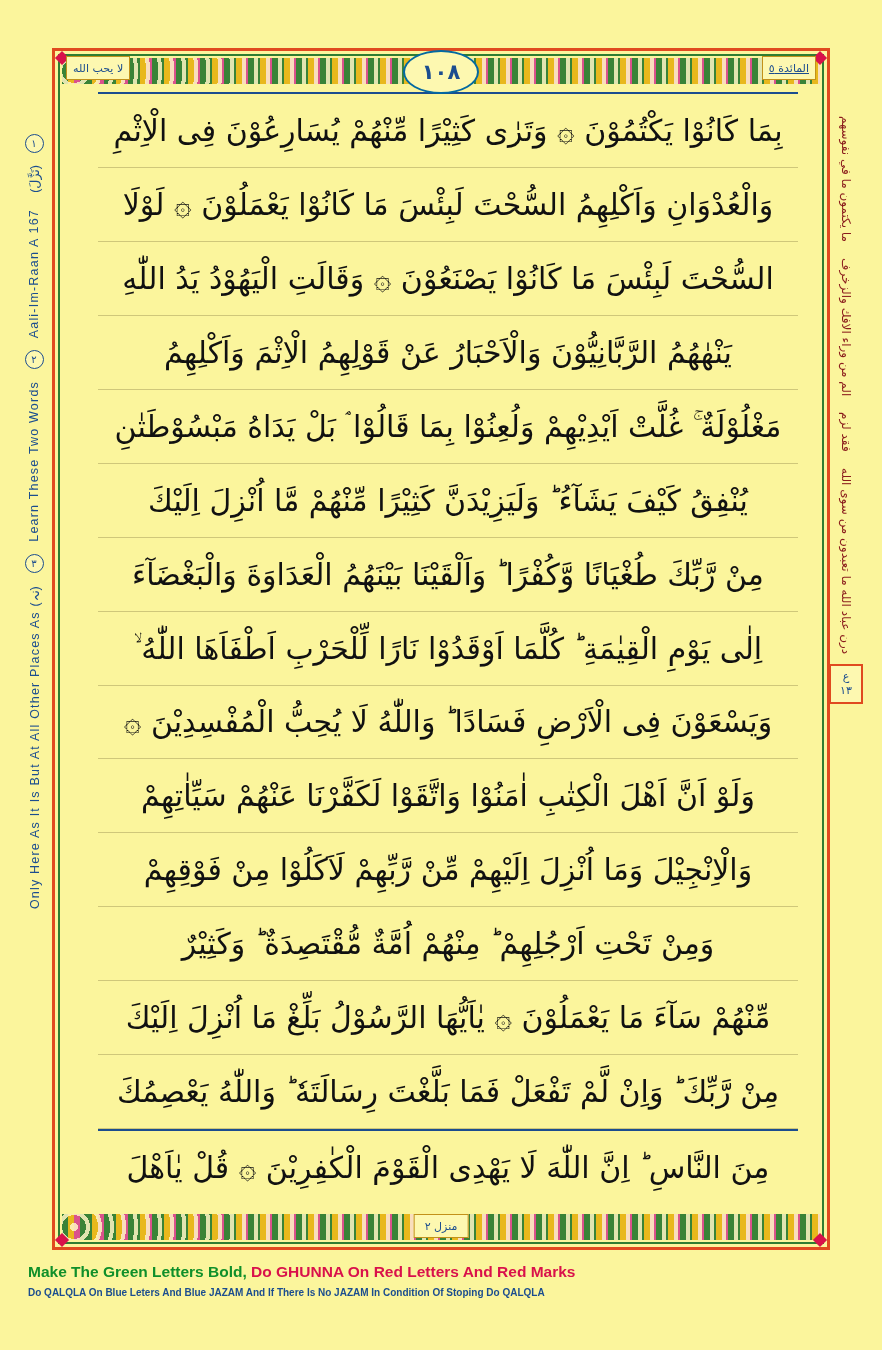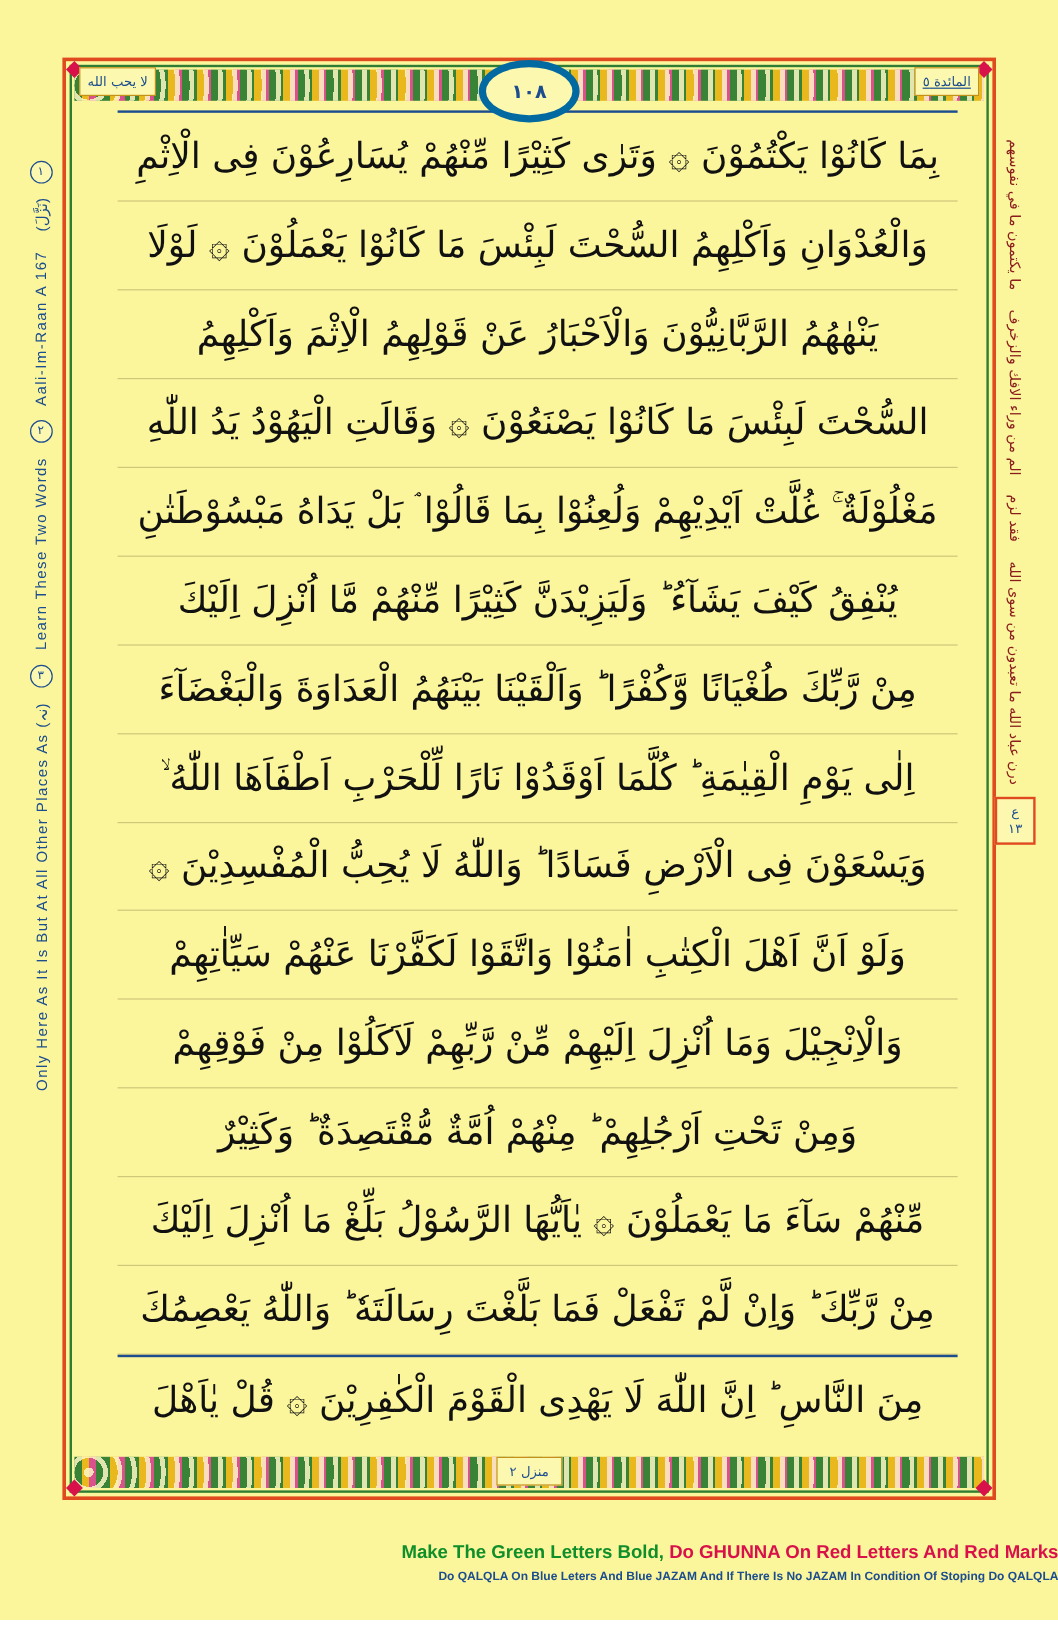--- a/index.html
+++ b/index.html
@@ -64,25 +64,25 @@
     opacity: .85;
   }
   
   .page-num {
     position: absolute;
     top: 50px;
     left: 50%;
     transform: translateX(-50%);
     width: 72px;
     height: 40px;
-    border: 6px solid #0369a1;
+    border: 2px solid #0369a1;
     border-radius: 50%;
     background: #fdf8b0;
     color: #1b4d8f;
-    font-size: 16px;
+    font-size: 21px;
     font-weight: bold;
     display: flex;
     align-items: center;
     justify-content: center;
     z-index: 7;
     font-family: "DejaVu Sans", sans-serif;
   }
   
   .top-label {
     position: absolute;
@@ -220,23 +220,24 @@
     unicode-bidi: plaintext;
     white-space: nowrap;
     text-align: center;
     width: 100%;
   }
 
   
   .footer {
     position: absolute;
     left: 0; right: 0;
-    bottom: 28px;
-    text-align: right;
+    bottom: 50px;
+    text-align: left;
     line-height: 1.45;
+    padding-left: 28px;
   }
   .f1 { font-size: 15.5px; font-weight: bold; font-family: "Liberation Sans", sans-serif; }
   .f1 .fg { color: #0f8f2a; }
   .f1 .fr { color: #d9114b; }
   .f2 {
     font-size: 10px;
     font-weight: bold;
     color: #1b4d8f;
     font-family: "Liberation Sans", sans-serif;
     margin-top: 2px;
@@ -299,24 +300,24 @@
 
   <div class="text-body">
 
     <div class="line topline">
       <div class="ar">بِمَا كَانُوْا يَكْتُمُوْنَ ۞ وَتَرٰى كَثِيْرًا مِّنْهُمْ يُسَارِعُوْنَ فِى الْاِثْمِ</div>
     </div>
     <div class="line">
       <div class="ar">وَالْعُدْوَانِ وَاَكْلِهِمُ السُّحْتَ لَبِئْسَ مَا كَانُوْا يَعْمَلُوْنَ ۞ لَوْلَا</div>
     </div>
     <div class="line">
+      <div class="ar">السُّحْتَ لَبِئْسَ مَا كَانُوْا يَصْنَعُوْنَ ۞ وَقَالَتِ الْيَهُوْدُ يَدُ اللّٰهِ</div>
+    </div>
+    <div class="line">
       <div class="ar">يَنْهٰهُمُ الرَّبَّانِيُّوْنَ وَالْاَحْبَارُ عَنْ قَوْلِهِمُ الْاِثْمَ وَاَكْلِهِمُ</div>
-    </div>
-    <div class="line">
-      <div class="ar">السُّحْتَ لَبِئْسَ مَا كَانُوْا يَصْنَعُوْنَ ۞ وَقَالَتِ الْيَهُوْدُ يَدُ اللّٰهِ</div>
     </div>
     <div class="line">
       <div class="ar">مَغْلُوْلَةٌ ۚ غُلَّتْ اَيْدِيْهِمْ وَلُعِنُوْا بِمَا قَالُوْا ۘ بَلْ يَدَاهُ مَبْسُوْطَتٰنِ</div>
     </div>
     <div class="line">
       <div class="ar">يُنْفِقُ كَيْفَ يَشَآءُ ؕ وَلَيَزِيْدَنَّ كَثِيْرًا مِّنْهُمْ مَّا اُنْزِلَ اِلَيْكَ</div>
     </div>
     <div class="line">
       <div class="ar">مِنْ رَّبِّكَ طُغْيَانًا وَّكُفْرًا ؕ وَاَلْقَيْنَا بَيْنَهُمُ الْعَدَاوَةَ وَالْبَغْضَآءَ</div>
     </div>

